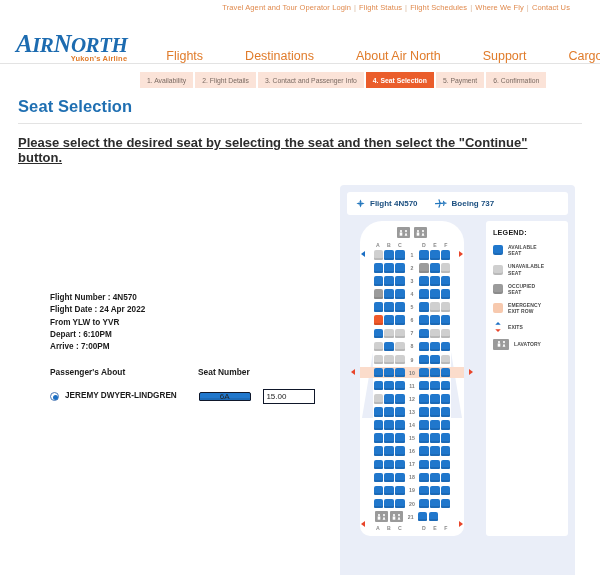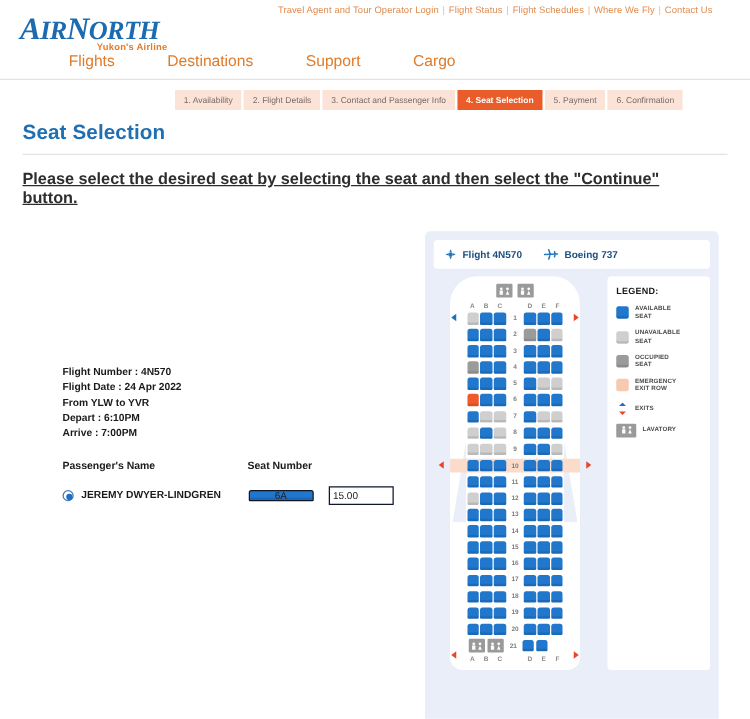--- a/index.html
+++ b/index.html
@@ -20,24 +20,23 @@
     font-size:7.5px;
     color:#e08a4e;
     letter-spacing:0.1px;
   }
   .topbar a { color:#e08a4e; text-decoration:none; white-space:nowrap; }
   .topbar .sep { color:#d9b79c; margin:0 3px; }
 
   
   .header {
     height:50px;
-    display:flex; align-items:flex-start;
+    display:flex; align-items:flex-end;
     border-bottom:1px solid #e3e3e3;
     padding-left:16px;
-    flex-direction:column;
   }
   .logo { width:118px; position:relative; }
   .logo-main {
     font-family:"Liberation Serif", serif;
     font-style:italic; font-weight:bold;
     font-size:21px; letter-spacing:-0.5px;
     color:#1c6bb0; line-height:20px;
     white-space:nowrap;
   }
   .logo-main .big { font-size:25px; }
@@ -268,20 +267,21 @@
   </div>
 
 <div class="header">
   <div class="logo">
     <div class="logo-main"><span class="big">A</span><span>IR</span><span class="big">N</span><span>ORTH</span></div>
     <div class="logo-sub">Yukon's Airline</div>
   </div>
   <div class="nav" id="nav">
       <div class="nav-item">Flights</div>
       <div class="nav-item">Destinations</div>
+      <div class="nav-item">About Air North</div>
       <div class="nav-item">Support</div>
       <div class="nav-item">Cargo</div>
     </div>
 </div>
 
 <div class="steps" id="steps">
     <div class="step">1. Availability</div>
     <div class="step">2. Flight Details</div>
     <div class="step">3. Contact and Passenger Info</div>
     <div class="step active">4. Seat Selection</div>
@@ -300,21 +300,21 @@
   <div class="info">
     <div id="flightlines">
         <div class="info-line">Flight Number : 4N570</div>
         <div class="info-line">Flight Date : 24 Apr 2022</div>
         <div class="info-line">From YLW to YVR</div>
         <div class="info-line">Depart : 6:10PM</div>
         <div class="info-line">Arrive : 7:00PM</div>
       </div>
 
     <div class="pax-head">
-      <div class="c1">Passenger's Name</div>
+      <div class="c1">Passenger's About</div>
       <div>Seat Number</div>
     </div>
 
     <div class="pax-row">
       <div class="radio"></div>
       <div class="pax-name">JEREMY  DWYER-LINDGREN</div>
       <input class="fld seat" readonly="" value="6A" style="">
       <input class="fld price" readonly="" value="15.00" style="">
     </div>
   </div>

